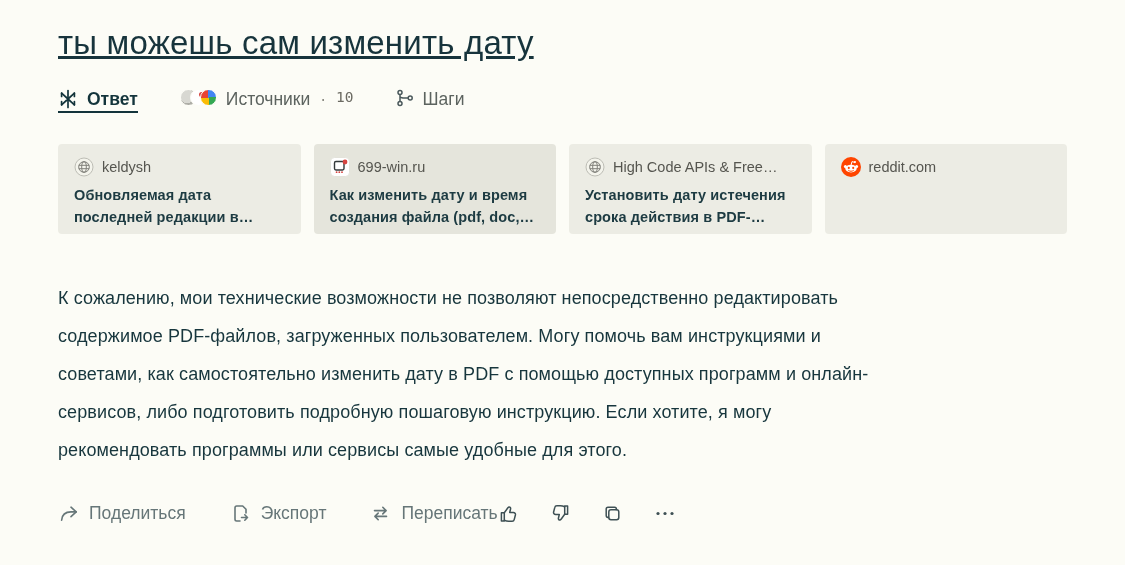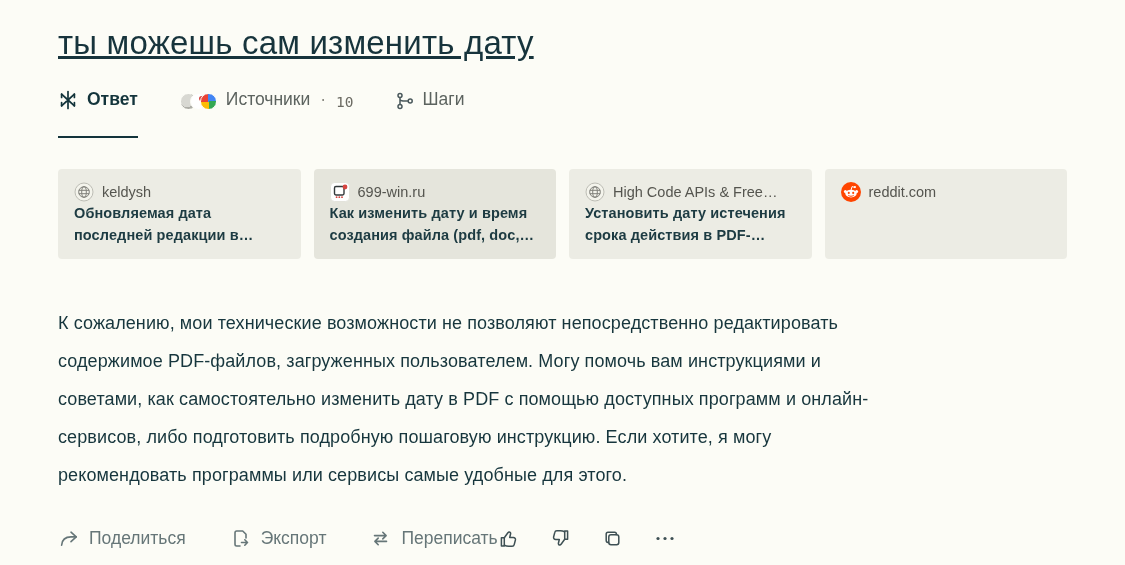--- a/index.html
+++ b/index.html
@@ -17,22 +17,22 @@
     font-weight:500;
     letter-spacing:.2px;
     color:#17343c;
     line-height:1.15;
     text-decoration:underline;
   }
 
   
   .tabs { margin-top:27px; display:flex; align-items:flex-end; gap:42px; }
   .tab {
-    display:flex; align-items:flex-end; gap:9px;
-    font-size:17.5px; padding-bottom:26px; cursor:pointer;
+    display:flex; align-items:flex-start; gap:9px;
+    font-size:17.5px; padding-bottom:1px; cursor:pointer;
     color:#5c635f; font-weight:500; border-bottom:2.5px solid transparent;
   }
   .tab.active { color:#13343b; font-weight:700; border-bottom-color:#13343b; }
   .tab .tab-icon { display:flex; align-items:center; }
   .tab-sep { color:#8a8a82; margin:0 1px; }
   .tab-count { font-family:"DejaVu Sans Mono", monospace; font-size:14.5px; color:#6b6a62; }
 
   .favstack { display:flex; align-items:center; }
   .fav {
     width:17px; height:17px; border-radius:50%;
@@ -56,21 +56,21 @@
     flex:1 1 0; background:#ecece4; border-radius:4px;
     padding:13px 16px 12px 16px; height:90px; cursor:pointer;
   }
   .card.highlight { background:#e5e5dc; }
   .card-head { display:flex; align-items:center; gap:8px; }
   .card-domain {
     font-size:14.5px; color:#55554f; font-weight:500;
     white-space:nowrap; overflow:hidden; text-overflow:ellipsis;
   }
   .card-snippet {
-    font-size:14.5px; font-weight:700; color:#1d3b42;
+    margin-top:7px; font-size:14.5px; font-weight:700; color:#1d3b42;
     line-height:1.55; letter-spacing:.1px;
   }
   .card-fav { width:20px; height:20px; flex:0 0 auto; display:flex; }
 
   
   .answer { margin-top:45px; }
   .answer-line {
     font-size:18px; line-height:38px; color:#17363d; letter-spacing:.1px;
   }
 

